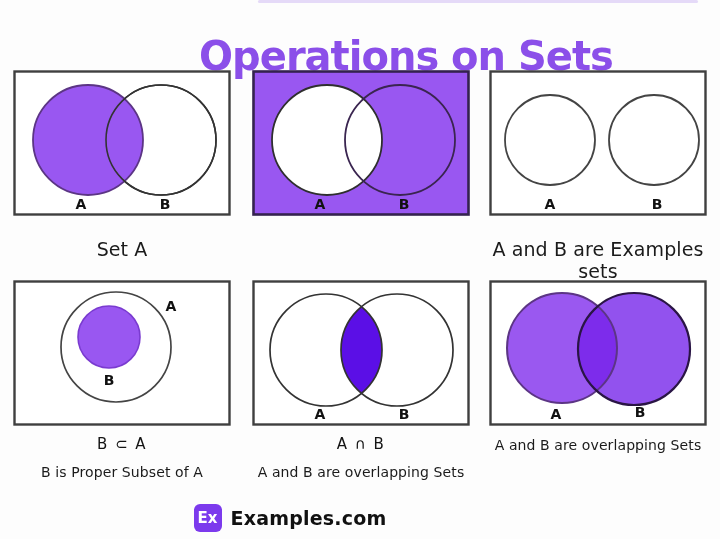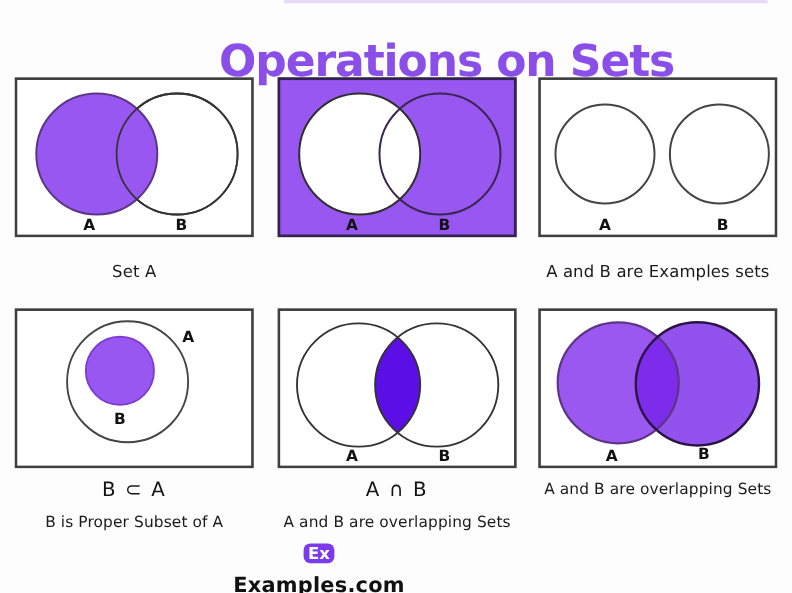--- a/index.html
+++ b/index.html
@@ -17,38 +17,38 @@
   }
   .panel{position:absolute;width:218px;}
   #panel-set-a{left:13px;top:70px;}
   #panel-complement{left:252px;top:70px;}
   #panel-disjoint{left:489px;top:70px;}
   #panel-subset{left:13px;top:280px;}
   #panel-intersection{left:252px;top:280px;}
   #panel-union{left:489px;top:280px;}
   .panel svg{display:block;}
   .caption{
-    margin-top:22px;text-align:center;font-size:15px;font-weight:500;
+    margin-top:22px;text-align:center;font-size:19px;font-weight:500;
     color:#1b1b1b;letter-spacing:.1px;
   }
   .formula{
-    margin-top:9px;text-align:center;font-size:18px;font-weight:500;
+    margin-top:9px;text-align:center;font-size:15px;font-weight:500;
     color:#141414;letter-spacing:1.5px;
   }
   .caption2{
     margin-top:11px;text-align:center;font-size:14px;font-weight:500;
     color:#1b1b1b;letter-spacing:.1px;
   }
   .venn-label{
     font-family:"DejaVu Sans","Liberation Sans",sans-serif;
     font-size:14px;font-weight:bold;fill:#111;
   }
   .footer{
     position:absolute;top:503px;left:0;width:580px;height:30px;
-    display:flex;align-items:center;justify-content:center;gap:9px;flex-direction:column;
+    display:flex;align-items:center;justify-content:center;gap:9px;
   }
   .logo-box{
     width:28px;height:28px;border-radius:6px;background:#7c3aed;
     display:flex;align-items:center;justify-content:center;
     color:#fff;font-size:15px;font-weight:bold;
   }
   .site-name{font-size:19px;font-weight:bold;color:#111;letter-spacing:.2px;}
 </style>
 </head>
 <body>

